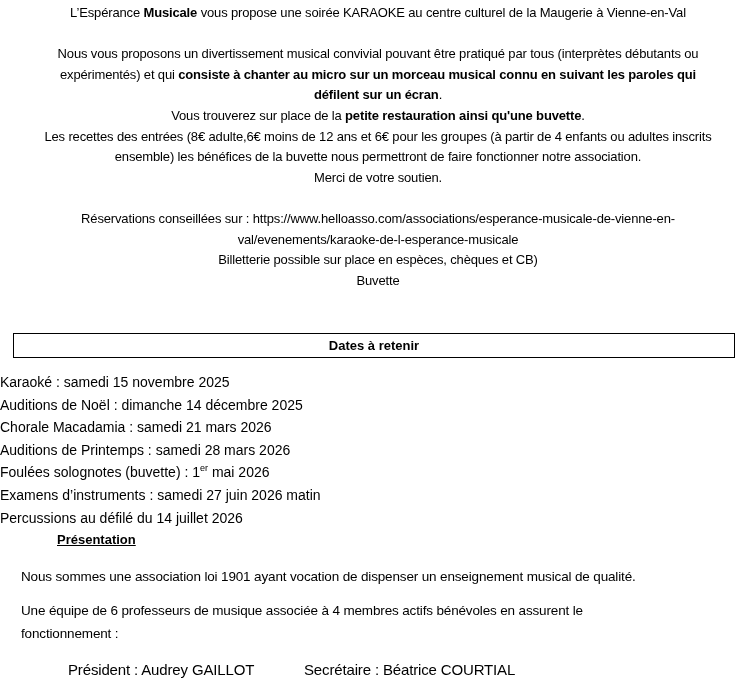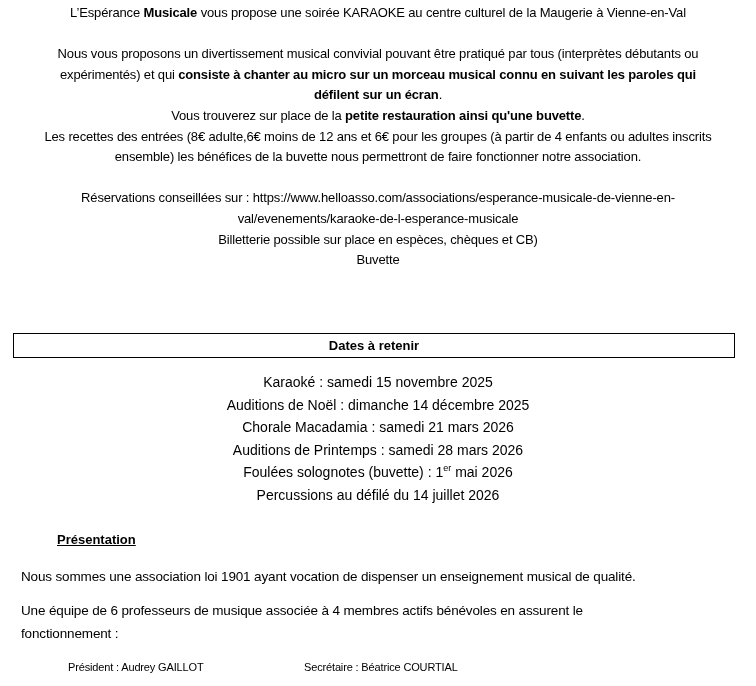--- a/index.html
+++ b/index.html
@@ -15,68 +15,70 @@
     .intro p { margin: 0; }
     .intro .blank { height: 20.6px; }
     .intro .para { padding: 0 40px; }
     b { font-weight: bold; }
     .dates-box {
       position: absolute; left: 13px; top: 333px; width: 720px; height: 23px;
       border: 1.5px solid #000000; text-align: center;
       font-size: 13px; line-height: 23px; font-weight: bold;
     }
     .dates-list {
-      position: absolute; left: 0; top: 371px; width: 756px; text-align: center;
+      position: absolute; left: 0; top: 371px; width: 756px; text-align: left;
       font-size: 14px; line-height: 22.6px;
     }
     .dates-list div { white-space: nowrap; }
     sup { font-size: 9px; line-height: 0; vertical-align: super; }
     .section-title {
       position: absolute; left: 21px; top: 532px;
       font-size: 13px; font-weight: bold; text-decoration: underline; padding-left: 36px;
     }
     .body-text {
       position: absolute; left: 21px; width: 720px;
       font-size: 13.5px; line-height: 23px; letter-spacing: -0.15px;
     }
     .members {
-      position: absolute; top: 661px; font-size: 11px; white-space: nowrap; letter-spacing: -0.15px;
+      position: absolute; top: 661px; font-size: 15px; white-space: nowrap; letter-spacing: -0.15px;
     }
   </style>
 </head>
 <body>
 
 <div class="intro">
   <p>
     <span>L’Espérance </span><b>Musicale</b><span> vous propose une soirée KARAOKE au centre culturel de la Maugerie à Vienne-en-Val</span>
   </p>
   <div class="blank"></div>
   <p class="para">
     <span>Nous vous proposons un divertissement musical convivial pouvant être pratiqué par tous (interprètes débutants ou expérimentés) et qui </span><b>consiste à chanter au micro sur un morceau musical connu en suivant les paroles qui défilent sur un écran</b><span>.</span>
   </p>
   <p>
     <span>Vous trouverez sur place de la </span><b>petite restauration ainsi qu'une buvette</b><span>.</span>
   </p>
   <p class="para">Les recettes des entrées (8€ adulte,6€ moins de 12 ans et 6€ pour les groupes (à partir de 4 enfants ou adultes inscrits ensemble) les bénéfices de la buvette nous permettront de faire fonctionner notre association.</p>
+  <p>Merci de votre soutien.</p>
   <div class="blank"></div>
   <p class="para" style="padding:0 60px;">Réservations conseillées sur : https://www.helloasso.com/associations/esperance-musicale-de-vienne-en-val/evenements/karaoke-de-l-esperance-musicale</p>
   <p>Billetterie possible sur place en espèces, chèques et CB)</p>
   <p>Buvette</p>
 </div>
 
 <div class="dates-box">
   <span>Dates à retenir</span>
 </div>
 
 <div class="dates-list">
   <div>Karaoké : samedi 15 novembre 2025</div>
   <div>Auditions de Noël : dimanche 14 décembre 2025</div>
   <div>Chorale Macadamia : samedi 21 mars 2026</div>
   <div>Auditions de Printemps : samedi 28 mars 2026</div>
   <div><span>Foulées solognotes (buvette) : 1</span><sup>er</sup><span> mai 2026</span></div>
+  <div>Examens d’instruments : samedi 27 juin 2026 matin</div>
   <div>Percussions au défilé du 14 juillet 2026</div>
 </div>
 
 <div class="section-title">Présentation</div>
 
 <div class="body-text" style="top:565px;">Nous sommes une association loi 1901 ayant vocation de dispenser un enseignement musical de qualité.</div>
 <div class="body-text" style="top:599px; width:640px;">Une équipe de 6 professeurs de musique associée à 4 membres actifs bénévoles en assurent le fonctionnement :</div>
 
 <div class="members" style="left:68px;">Président : Audrey GAILLOT</div>
 <div class="members" style="left:304px;">Secrétaire : Béatrice COURTIAL</div>

